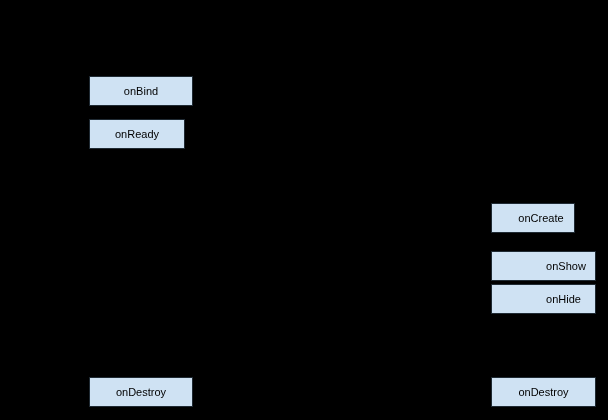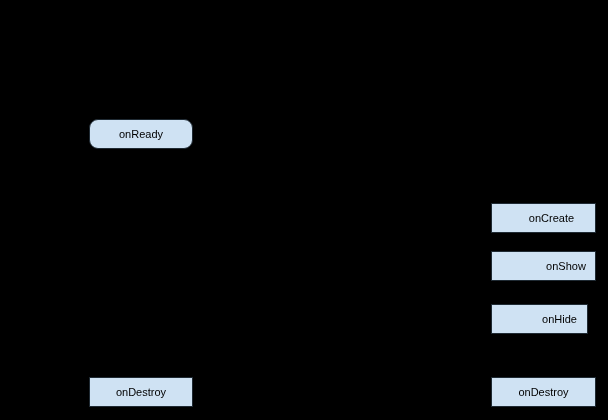--- a/index.html
+++ b/index.html
@@ -27,33 +27,36 @@
     color: var(--node-text, #000000);
     display: flex;
     align-items: center;
     justify-content: center;
     font-size: 11px;
     line-height: 1;
     white-space: nowrap;
   }
   
   .pos-onbind      { left: 89px;  top: 76px;  width: 104px; }
-  .pos-onready     { left: 89px;  top: 119px; width: 104px; border-radius: 9px; }
+  .pos-onready     { left: 89px;  top: 119px; width: 96px; }
   .pos-onnewsession{ left: 263px; top: 162px; width: 104px; }
-  .pos-oncreate    { left: 491px; top: 203px; width: 105px; padding-left: 16px; }
+  .pos-oncreate    { left: 491px; top: 203px; width: 84px; padding-left: 16px; }
   .pos-onshow      { left: 491px; top: 251px; width: 105px; padding-left: 45px; }
-  .pos-onhide      { left: 491px; top: 304px; width: 97px; padding-left: 40px; }
+  .pos-onhide      { left: 491px; top: 284px; width: 105px; padding-left: 40px; }
   .pos-onshutdown  { left: 89px;  top: 377px; width: 104px; }
   .pos-ondestroy   { left: 491px; top: 377px; width: 105px; }
 </style>
 </head>
 <body>
 
 <div class="canvas">
 
+  <div class="node pos-onbind">
+    <span>onBind</span>
+  </div>
 
   <div class="node pos-onready">
     <span>onReady</span>
   </div>
 
 
   <div class="node pos-oncreate">
     <span>onCreate</span>
   </div>
 

